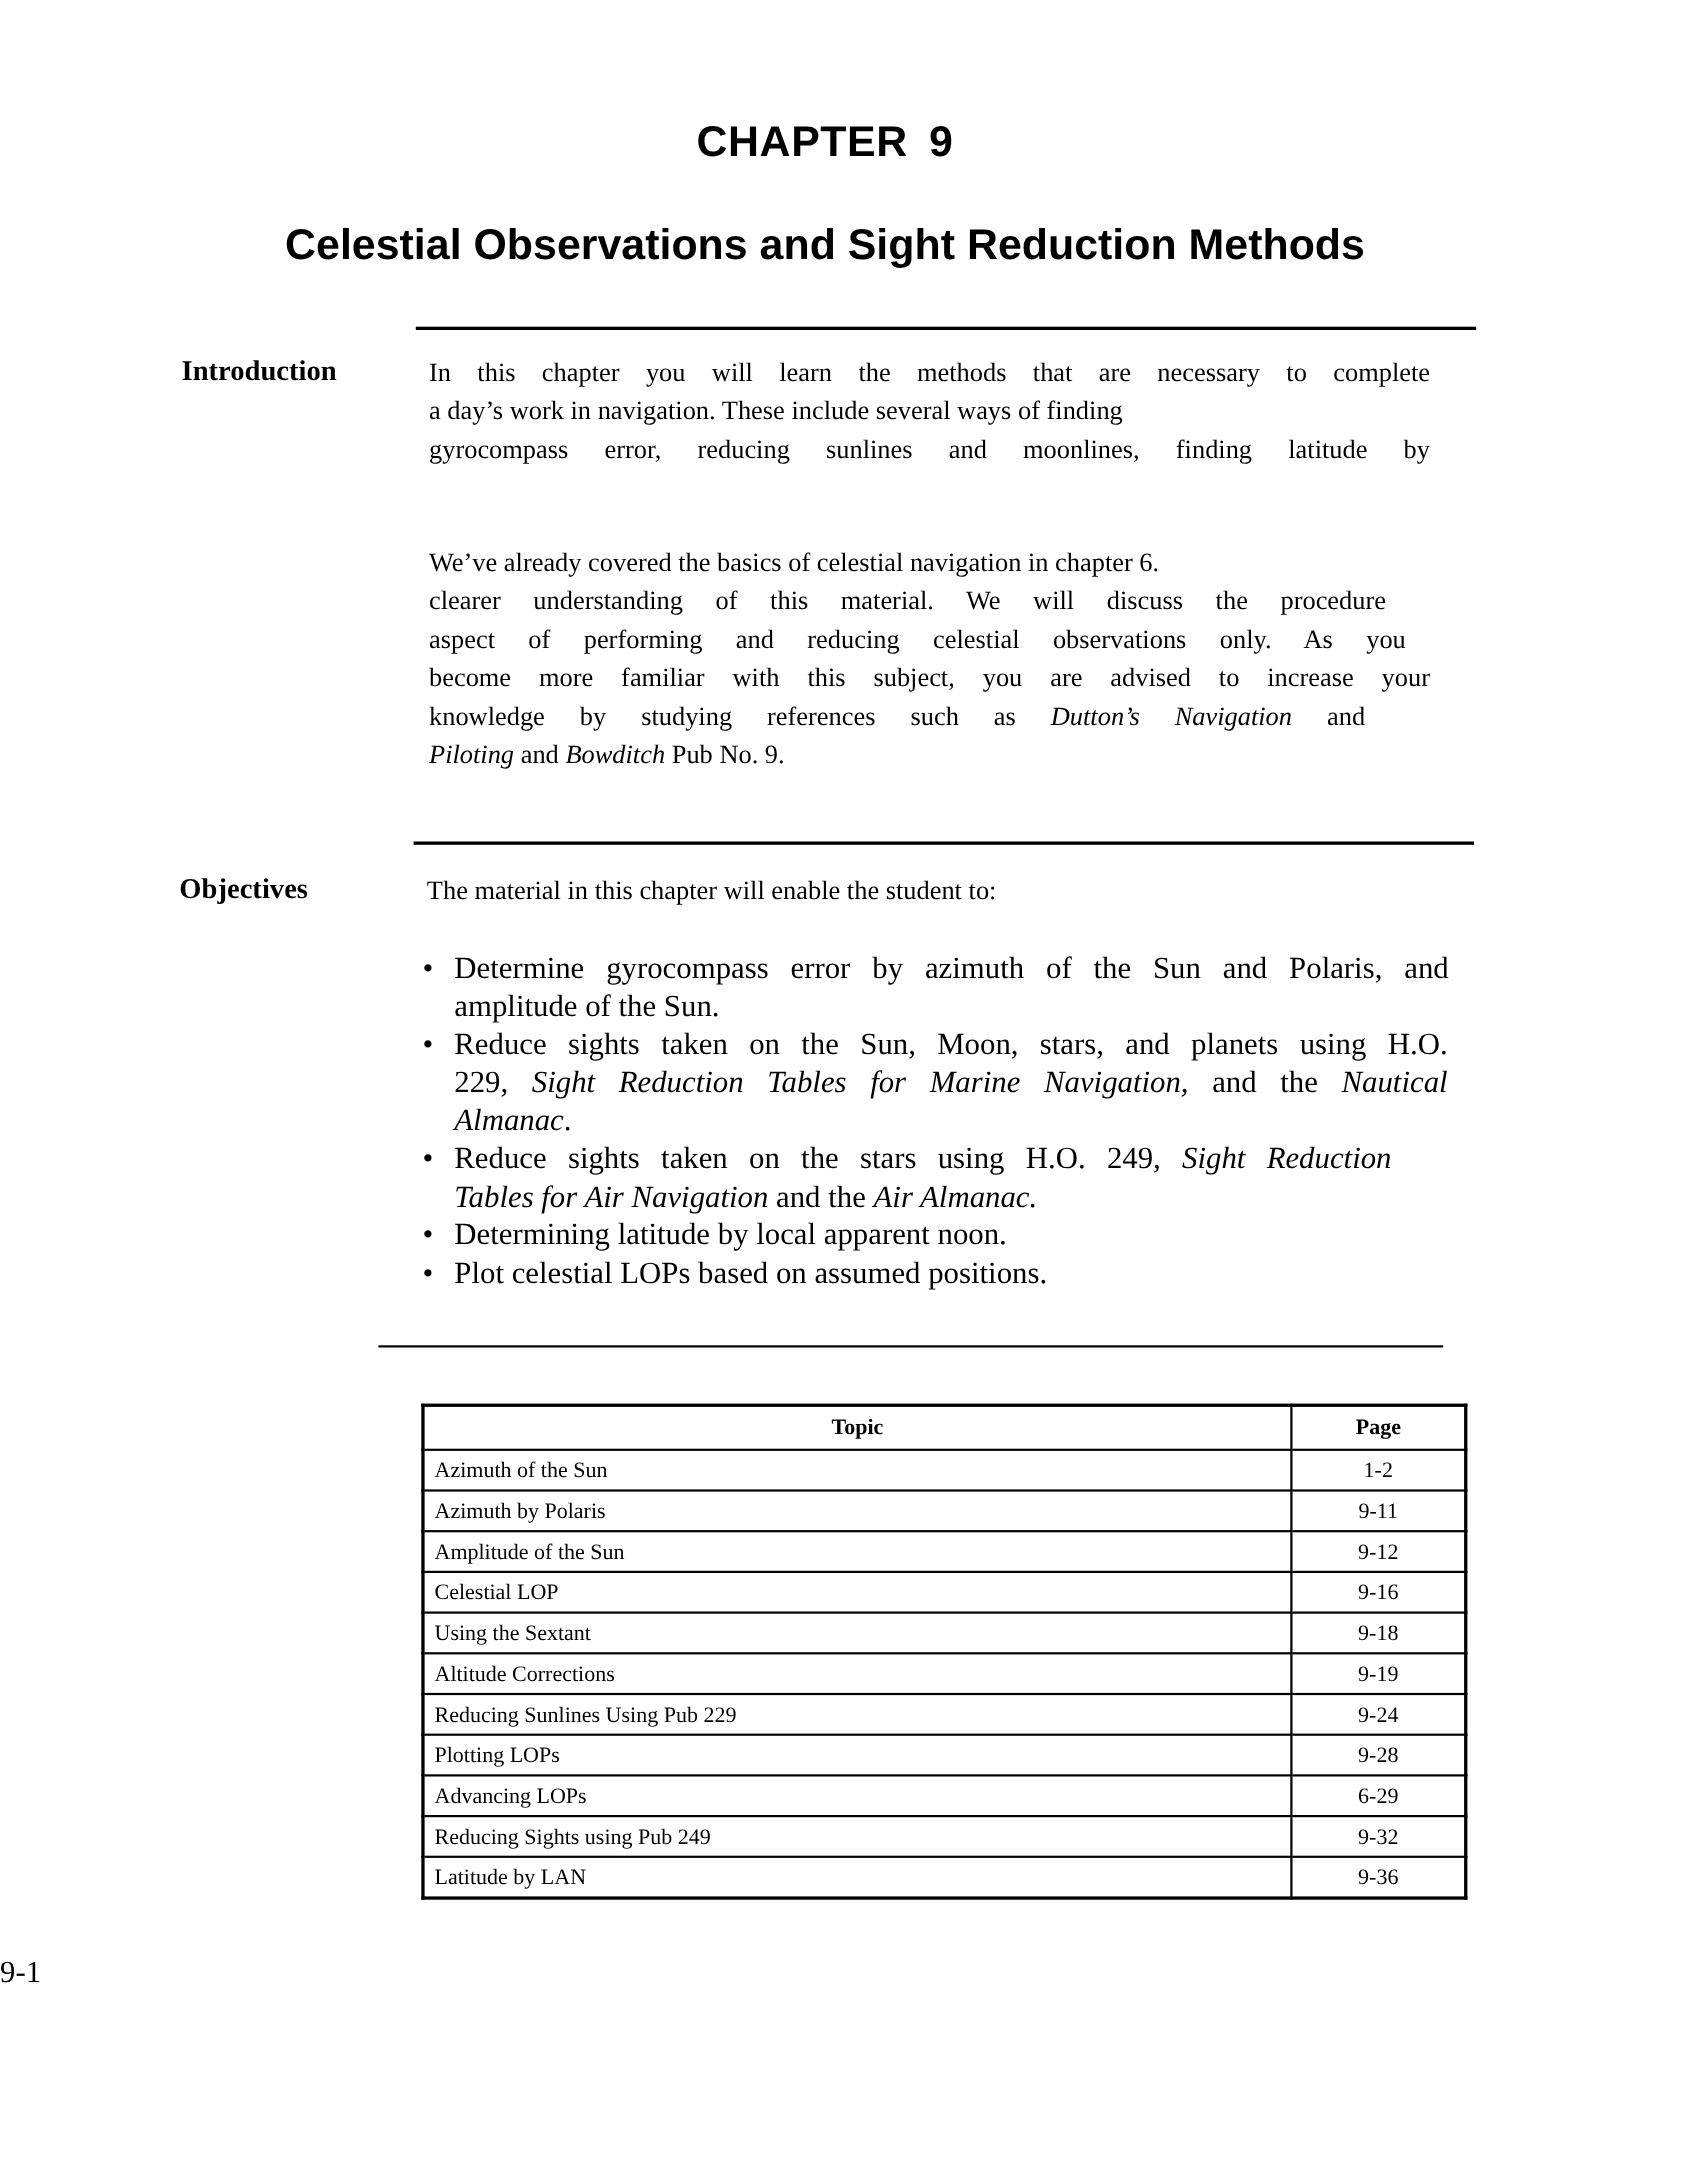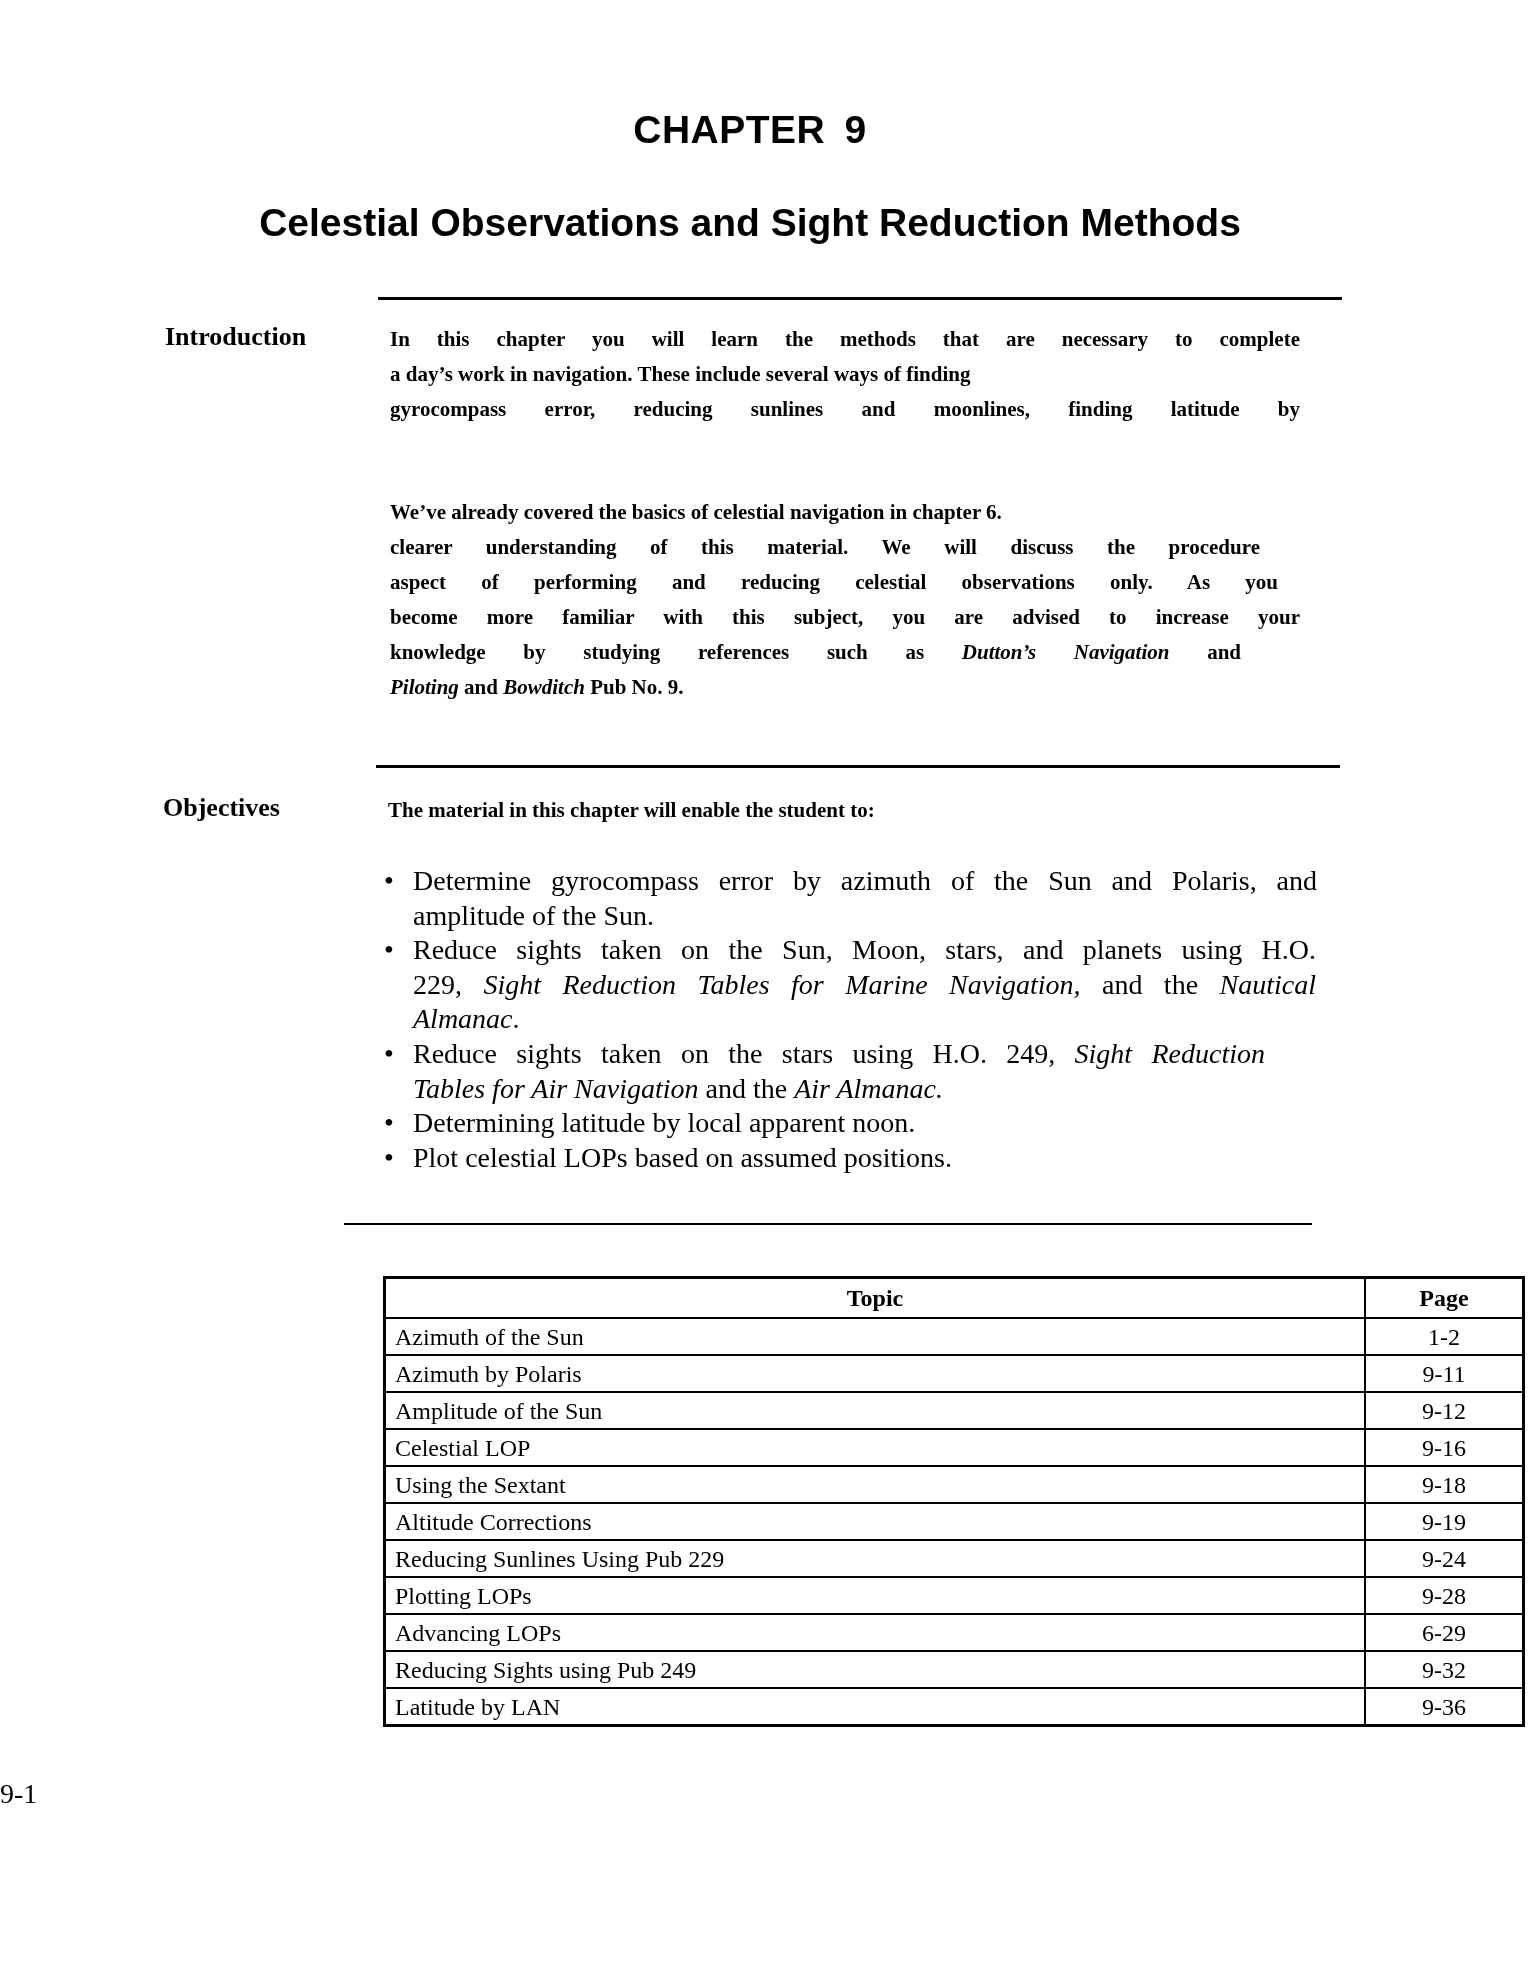--- a/index.html
+++ b/index.html
@@ -15,34 +15,34 @@
     .chapter-title {
       position: absolute; left: 0; width: 1500px; top: 201px; text-align: center;
       font-family: "Liberation Sans", sans-serif; font-weight: bold; font-size: 39px;
     }
     .rule { position: absolute; background: #000; }
     .side-label {
       position: absolute; font-weight: bold; font-size: 26px;
       font-family: "Liberation Serif", serif;
     }
     .para {
-      position: absolute; font-size: 21px; line-height: 35px; white-space: nowrap; font-weight: bold;
+      position: absolute; font-size: 24px; line-height: 35px; white-space: nowrap;
     }
     .para .line { display: block; text-align: justify; text-align-last: justify; }
     .para .line.last { text-align-last: left; }
     .bullets { position: absolute; left: 384px; top: 864px; font-size: 28px; line-height: 34.6px; }
     .bullet-item { position: relative; padding-left: 29px; }
     .bullet-item .dot { position: absolute; left: 0; top: 0; }
     .bullet-item .line { display: block; white-space: nowrap; }
     .bullet-item .line.j { text-align: justify; text-align-last: justify; }
     i { font-style: italic; }
 
     table.toc {
-      position: absolute; left: 383px; top: 1276px; width: 1142px;
-      border-collapse: collapse; font-size: 24px;
+      position: absolute; left: 383px; top: 1276px; width: 951px;
+      border-collapse: collapse; font-size: 20px;
       border: 3px solid #000;
     }
     table.toc th, table.toc td {
       border: 2px solid #000; padding: 0 6px; height: 35px; line-height: 34px;
     }
     table.toc th { font-weight: bold; text-align: center; height: 38px; }
     table.toc td.topic { text-align: left; padding-left: 9px; margin-top: 41px; }
     table.toc td.page { text-align: center; width: 144px; }
     .page-number {
       position: absolute; left: 0; width: 1484px; top: 1778px; 

